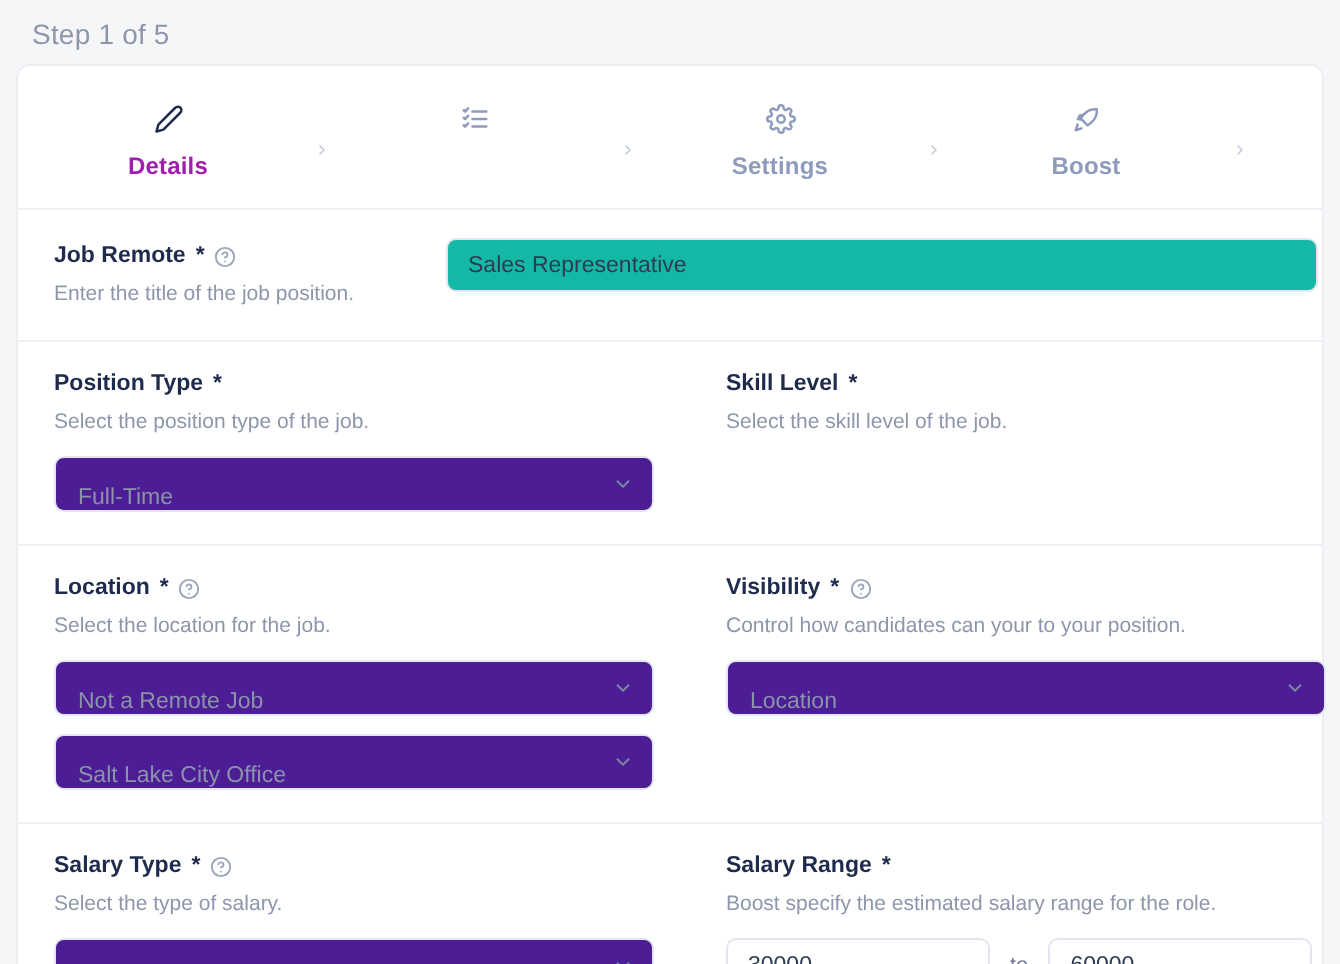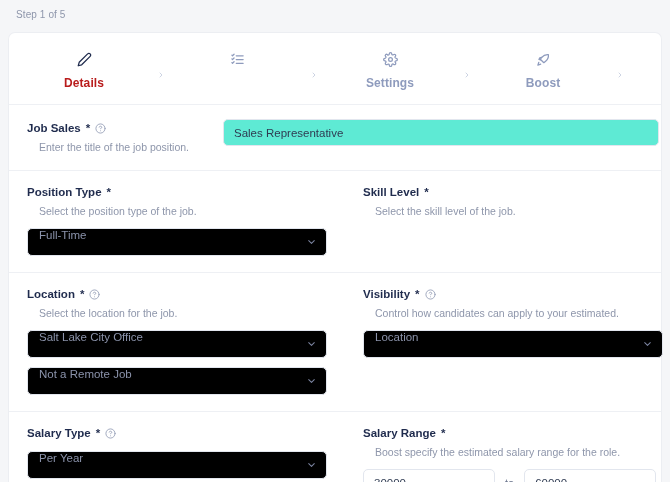--- a/index.html
+++ b/index.html
@@ -14,21 +14,21 @@
     background: #f5f6f8;
     font-family: "Liberation Sans", sans-serif;
     font-size: 12px;
     color: #2f3b52;
     -webkit-font-smoothing: antialiased;
   }
 
   
   .step-counter {
     padding: 9px 0 0 16px;
-    font-size: 10px;
+    font-size: 14px;
     color: #8e96ab;
     letter-spacing: .1px;
   }
 
   
   .card {
     position: absolute;
     left: 8px;
     top: 32px;
     width: 654px;
@@ -59,21 +59,21 @@
     margin-bottom: 7px;
     color: #8e9bbd;
   }
   .step .step-label {
     font-size: 12px;
     color: #8e9bbd;
     font-weight: 700;
     letter-spacing: .1px;
   }
   .step.active .step-icon { color: #1f2b4d; }
-  .step.active .step-label { color: #b91c1c; }
+  .step.active .step-label { color: #a21caf; }
 
   .step-sep {
     flex: 1 1 auto;
     display: flex;
     align-items: center;
     justify-content: center;
     padding-top: 20px;
     color: #c3cbdd;
   }
   .step-sep svg { display: block; }
@@ -114,50 +114,49 @@
     align-items: center;
     justify-content: center;
     color: #9aa3ba;
     cursor: pointer;
   }
   .field-hint {
     margin-top: 4px;
     font-size: 10.5px;
     color: #8e96ab;
     line-height: 14px;
-    margin-left: 12px;
   }
 
   
   .control {
     margin-top: 10px;
   }
   .text-input {
     width: 100%;
     height: 27px;
     border: 1px solid #e2e6ee;
     border-radius: 5px;
-    background: #5eead4;
+    background: #14b8a6;
     padding: 0 10px;
     font-family: "Liberation Sans", sans-serif;
     font-size: 11.5px;
     color: #2f3b52;
     outline: none;
   }
   .text-input::placeholder { color: #a7aec2; }
 
   .select {
     position: relative;
     width: 100%;
     height: 28px;
     border: 1px solid #e2e6ee;
     border-radius: 5px;
-    background: #000000;
-    display: flex;
-    align-items: flex-start;
+    background: #4c1d95;
+    display: flex;
+    align-items: flex-end;
     padding: 0 26px 0 11px;
     font-size: 11.5px;
     color: #8b93ab;
     cursor: pointer;
     user-select: none;
   }
   .select + .select { margin-top: 9px; }
   .select .chev {
     position: absolute;
     right: 9px;
@@ -272,21 +271,21 @@
         </svg>
     </div>
 
 
   </div>
 
   <div class="section first">
     <div class="row-inline">
       <div class="label-block">
         <div class="field-label">
-          <span>Job Sales</span>
+          <span>Job Remote</span>
           <span class="req">*</span>
           <span class="help-icon">
             <svg width="11" height="11" viewBox="0 0 24 24" fill="none" stroke="currentColor" stroke-width="2" stroke-linecap="round" stroke-linejoin="round">
               <circle cx="12" cy="12" r="10"></circle>
                 <path d="M9.2 9a2.8 2.8 0 0 1 5.5.8c0 1.9-2.8 2.7-2.8 2.7"></path>
                 <line x1="12" y1="17" x2="12" y2="17"></line>
             </svg>
           </span>
         </div>
         <div class="field-hint">Enter the title of the job position.</div>
@@ -337,51 +336,51 @@
             <svg width="11" height="11" viewBox="0 0 24 24" fill="none" stroke="currentColor" stroke-width="2" stroke-linecap="round" stroke-linejoin="round">
               <circle cx="12" cy="12" r="10"></circle>
                 <path d="M9.2 9a2.8 2.8 0 0 1 5.5.8c0 1.9-2.8 2.7-2.8 2.7"></path>
                 <line x1="12" y1="17" x2="12" y2="17"></line>
             </svg>
           </span>
         </div>
         <div class="field-hint">Select the location for the job.</div>
         <div class="control">
           <div class="select">
+            <span>Not a Remote Job</span>
+            <span class="chev">
+              <svg width="11" height="11" viewBox="0 0 24 24" fill="none" stroke="currentColor" stroke-width="2.2" stroke-linecap="round" stroke-linejoin="round">
+                  <polyline points="6 9 12 15 18 9"></polyline>
+                </svg>
+            </span>
+          </div>
+          <div class="select">
             <span>Salt Lake City Office</span>
             <span class="chev">
               <svg width="11" height="11" viewBox="0 0 24 24" fill="none" stroke="currentColor" stroke-width="2.2" stroke-linecap="round" stroke-linejoin="round">
                   <polyline points="6 9 12 15 18 9"></polyline>
                 </svg>
             </span>
           </div>
-          <div class="select">
-            <span>Not a Remote Job</span>
-            <span class="chev">
-              <svg width="11" height="11" viewBox="0 0 24 24" fill="none" stroke="currentColor" stroke-width="2.2" stroke-linecap="round" stroke-linejoin="round">
-                  <polyline points="6 9 12 15 18 9"></polyline>
-                </svg>
-            </span>
-          </div>
         </div>
       </div>
 
       <div class="col">
         <div class="field-label">
           <span>Visibility</span>
           <span class="req">*</span>
           <span class="help-icon">
             <svg width="11" height="11" viewBox="0 0 24 24" fill="none" stroke="currentColor" stroke-width="2" stroke-linecap="round" stroke-linejoin="round">
               <circle cx="12" cy="12" r="10"></circle>
                 <path d="M9.2 9a2.8 2.8 0 0 1 5.5.8c0 1.9-2.8 2.7-2.8 2.7"></path>
                 <line x1="12" y1="17" x2="12" y2="17"></line>
             </svg>
           </span>
         </div>
-        <div class="field-hint">Control how candidates can apply to your estimated.</div>
+        <div class="field-hint">Control how candidates can your to your position.</div>
         <div class="control">
           <div class="select">
             <span>Location</span>
             <span class="chev">
               <svg width="11" height="11" viewBox="0 0 24 24" fill="none" stroke="currentColor" stroke-width="2.2" stroke-linecap="round" stroke-linejoin="round">
                   <polyline points="6 9 12 15 18 9"></polyline>
                 </svg>
             </span>
           </div>
         </div>
@@ -396,20 +395,21 @@
           <span>Salary Type</span>
           <span class="req">*</span>
           <span class="help-icon">
             <svg width="11" height="11" viewBox="0 0 24 24" fill="none" stroke="currentColor" stroke-width="2" stroke-linecap="round" stroke-linejoin="round">
               <circle cx="12" cy="12" r="10"></circle>
                 <path d="M9.2 9a2.8 2.8 0 0 1 5.5.8c0 1.9-2.8 2.7-2.8 2.7"></path>
                 <line x1="12" y1="17" x2="12" y2="17"></line>
             </svg>
           </span>
         </div>
+        <div class="field-hint">Select the type of salary.</div>
         <div class="control">
           <div class="select">
             <span>Per Year</span>
             <span class="chev">
               <svg width="11" height="11" viewBox="0 0 24 24" fill="none" stroke="currentColor" stroke-width="2.2" stroke-linecap="round" stroke-linejoin="round">
                   <polyline points="6 9 12 15 18 9"></polyline>
                 </svg>
             </span>
           </div>
         </div>

